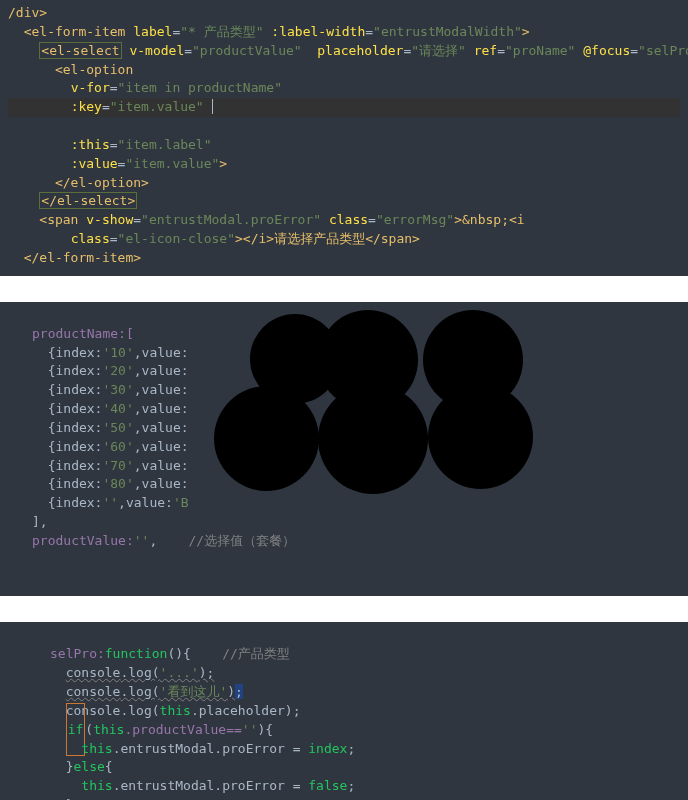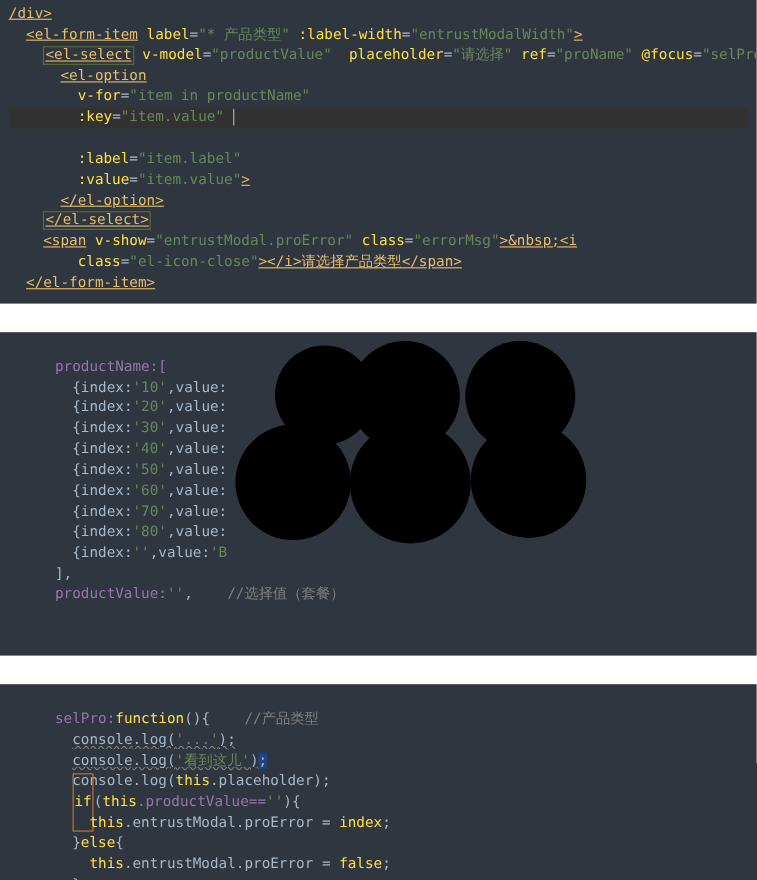--- a/index.html
+++ b/index.html
@@ -13,26 +13,26 @@
     .code-block {
       background: #2f3640;
       padding: 4px 8px 8px 8px;
       margin-bottom: 26px;
       color: #a9b7c6;
       white-space: pre;
       position: relative;
       overflow: hidden;
     }
     .code-block:last-child { margin-bottom: 0; }
-    .tag { color: #e8bf6a; text-decoration: underline; }
+    .tag { color: #e8bf6a; }
     .attr { color: #fde047; }
     .str { color: #6a8759; }
     .punct { color: #a9b7c6; }
     .comment { color: #808080; }
-    .keyword { color: #fde047; }
+    .keyword { color: #22c55e; }
     .prop { color: #9876aa; }
     .plain { color: #a9b7c6; }
     .hl-box {
       border: 1px solid #5a6e3a;
       display: inline;
       padding: 0 1px;
     }
     .cursor-line {
       background: #323232;
       display: block;
@@ -64,30 +64,30 @@
   </style>
 </head>
 <body>
 
 <div class="code-block"><span class="tag">/div&gt;</span>
   <span class="tag">&lt;el-form-item</span> <span class="attr">label</span><span class="punct">=</span><span class="str">"* 产品类型"</span> <span class="attr">:label-width</span><span class="punct">=</span><span class="str">"entrustModalWidth"</span><span class="tag">&gt;</span>
     <span class="hl-box"><span class="tag">&lt;el-select</span></span> <span class="attr">v-model</span><span class="punct">=</span><span class="str">"productValue"</span>  <span class="attr">placeholder</span><span class="punct">=</span><span class="str">"请选择"</span> <span class="attr">ref</span><span class="punct">=</span><span class="str">"proName"</span> <span class="attr">@focus</span><span class="punct">=</span><span class="str">"selPro"</span>
       <span class="tag">&lt;el-option</span>
         <span class="attr">v-for</span><span class="punct">=</span><span class="str">"item in productName"</span>
 <span class="cursor-line">        <span class="attr">:key</span><span class="punct">=</span><span class="str">"item.value"</span> <span style="border-left:1px solid #a9b7c6;"></span></span>
-        <span class="attr">:label</span><span class="punct">=</span><span class="str">"item.label"</span>
+        <span class="attr">:this</span><span class="punct">=</span><span class="str">"item.label"</span>
         <span class="attr">:value</span><span class="punct">=</span><span class="str">"item.value"</span><span class="tag">&gt;</span>
       <span class="tag">&lt;/el-option&gt;</span>
     <span class="hl-box"><span class="tag">&lt;/el-select&gt;</span></span>
     <span class="tag">&lt;span</span> <span class="attr">v-show</span><span class="punct">=</span><span class="str">"entrustModal.proError"</span> <span class="attr">class</span><span class="punct">=</span><span class="str">"errorMsg"</span><span class="tag">&gt;&amp;nbsp;&lt;i</span>
         <span class="attr">class</span><span class="punct">=</span><span class="str">"el-icon-close"</span><span class="tag">&gt;&lt;/i&gt;请选择产品类型&lt;/span&gt;</span>
   <span class="tag">&lt;/el-form-item&gt;</span>
 </div>
 
-<div class="code-block" style="padding-left:50px;">
+<div class="code-block" style="padding-left:32px;">
 <span class="prop">productName:[</span>
   <span class="plain">{index:</span><span class="str">'10'</span><span class="plain">,value:</span>
   <span class="plain">{index:</span><span class="str">'20'</span><span class="plain">,value:</span>
   <span class="plain">{index:</span><span class="str">'30'</span><span class="plain">,value:</span>
   <span class="plain">{index:</span><span class="str">'40'</span><span class="plain">,value:</span>
   <span class="plain">{index:</span><span class="str">'50'</span><span class="plain">,value:</span>
   <span class="plain">{index:</span><span class="str">'60'</span><span class="plain">,value:</span>
   <span class="plain">{index:</span><span class="str">'70'</span><span class="plain">,value:</span>
   <span class="plain">{index:</span><span class="str">'80'</span><span class="plain">,value:</span>
   <span class="plain">{index:</span><span class="str">''</span><span class="plain">,value:</span><span class="str">'B</span>

